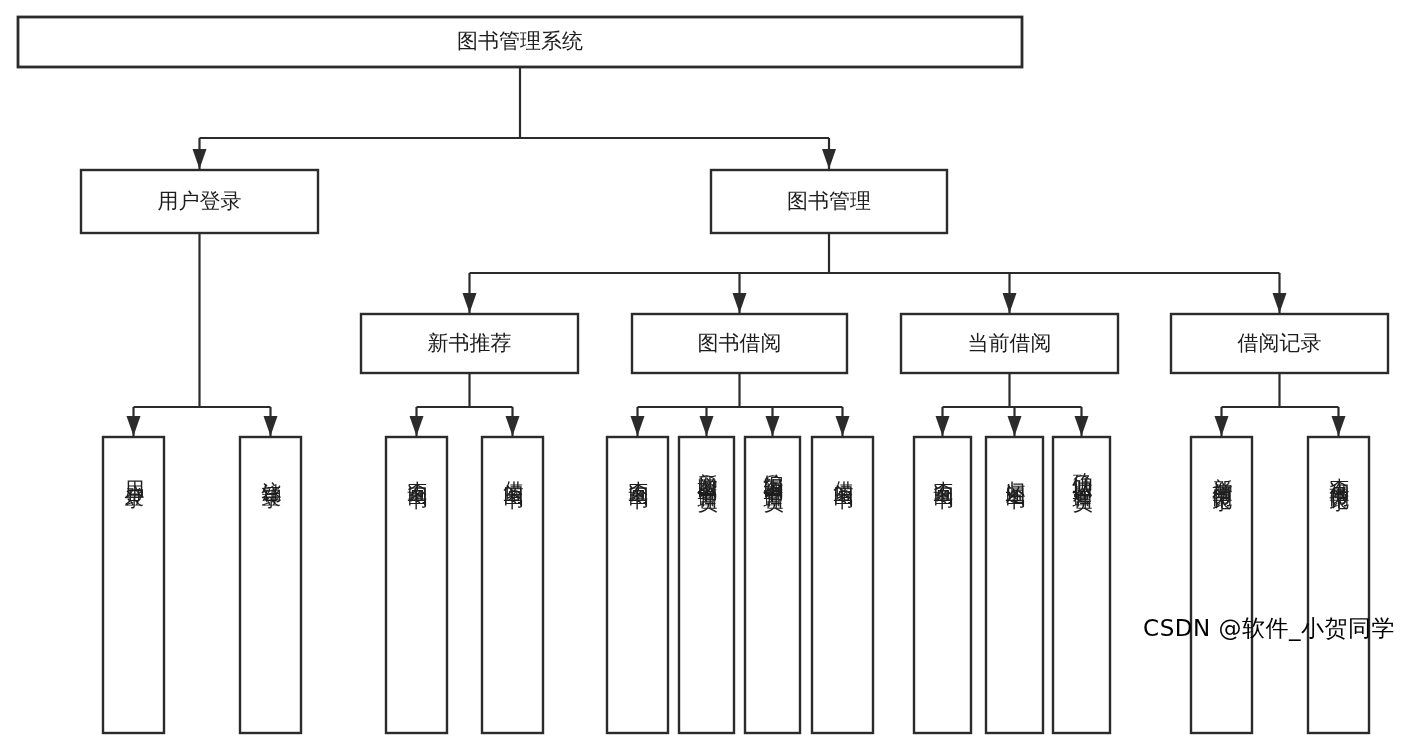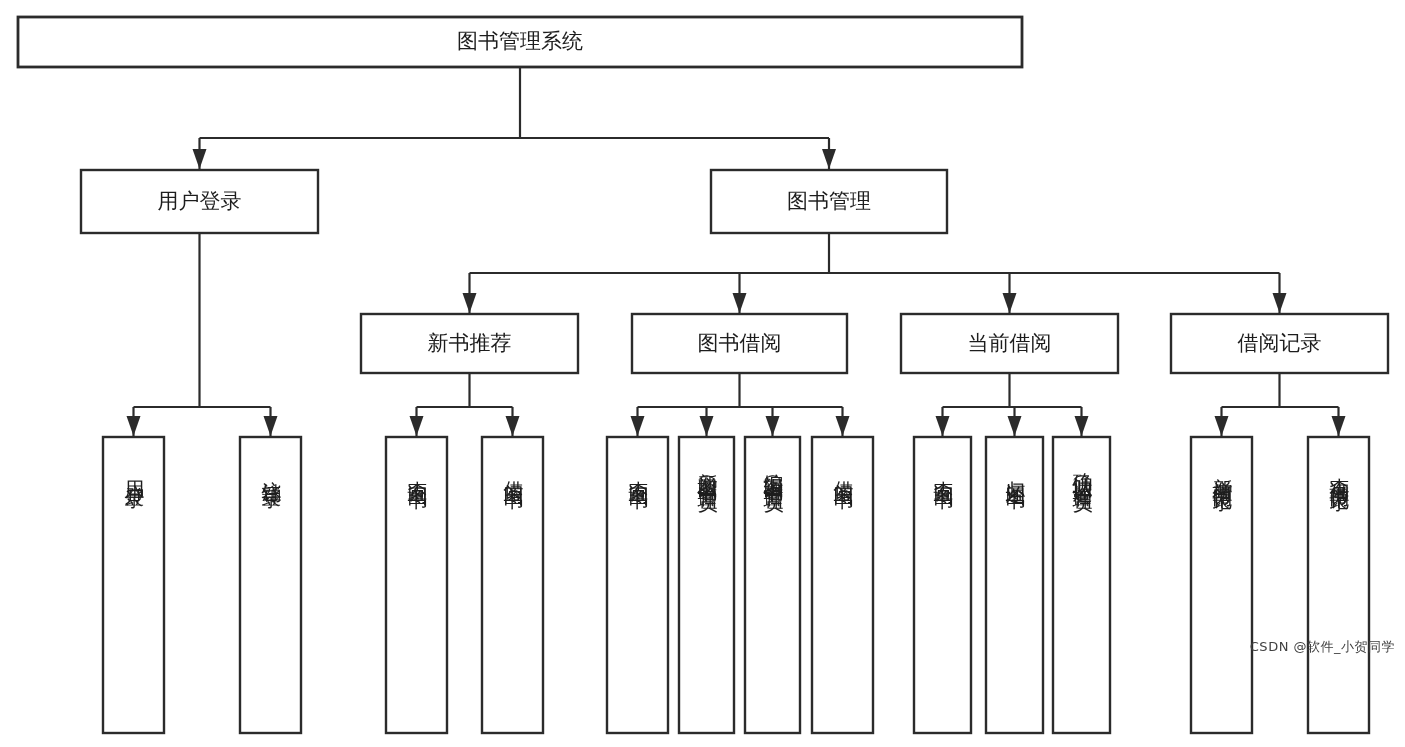--- a/index.html
+++ b/index.html
@@ -55,24 +55,24 @@
   text.node-label.vertical-label {
     font-size: 20px;
     writing-mode: vertical-rl;
     glyph-orientation-vertical: 0;
     text-anchor: middle;
     letter-spacing: 3px;
   }
   .watermark {
     position: absolute;
     right: 10px;
-    bottom: 0;
+    bottom: 12px;
     font-family: "DejaVu Sans", "Liberation Sans", sans-serif;
-    font-size: 13px;
-    color: #404040;
+    font-size: 23px;
+    color: #000000;
     white-space: nowrap;
     letter-spacing: 0.5px;
     user-select: none;
   }
 </style>
 </head>
 <body>
 
 <div id="diagram-root">
   <svg class="flow" viewBox="0 0 1405 747" xmlns="http://www.w3.org/2000/svg">

